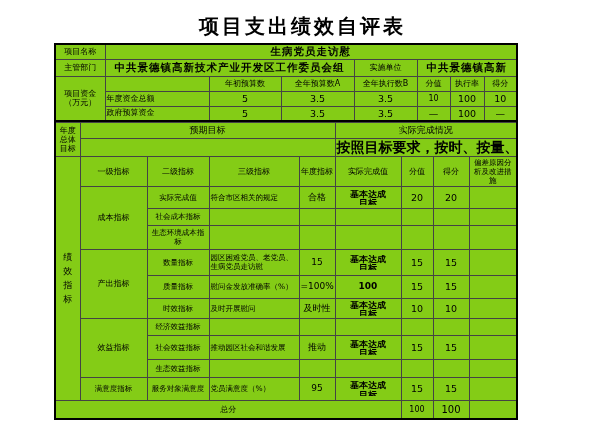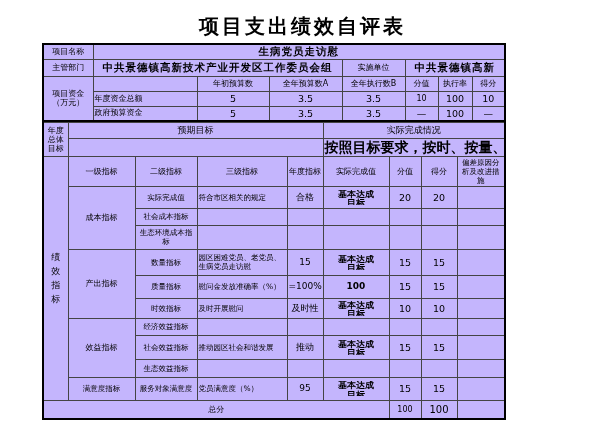--- a/index.html
+++ b/index.html
@@ -1,21 +1,21 @@
 <!DOCTYPE html>
 <html><head>
 <meta charset="utf-8">
 <style>
   html,body{margin:0;padding:0;background:#fff;}
   .page{position:relative;width:605px;height:447px;background:#fff;overflow:hidden;
         font-family:"DejaVu Sans","Liberation Sans",sans-serif;color:#000;}
   .title{margin:13px 0 3px 0;text-align:center;font-family:"DejaVu Serif","Liberation Serif",serif;
          font-size:20px;font-weight:bold;letter-spacing:3px;}
   .subtitle{text-align:center;font-size:9px;margin:0 0 6px 0;}
-  table{border-collapse:collapse;table-layout:fixed;margin-left:42px;width:462px;background:#c4b5fd;}
+  table{border-collapse:collapse;table-layout:fixed;margin-left:54px;width:462px;background:#84cc16;}
   .t-top{border:2px solid #000;}
   .t-bot{border:2px solid #000;border-top:1px solid #000;}
   td{border:1px solid #444;padding:0 1px;text-align:center;font-size:8px;line-height:1.2;
      overflow:hidden;vertical-align:middle;}
   .lab{font-size:8px;}
   .big{font-size:10.5px;font-weight:bold;letter-spacing:1px;white-space:nowrap;}
   .num{font-size:9.5px;}
   .left{text-align:left;}
   .small{font-size:7.5px;}
   .hdr{font-size:8px;}

